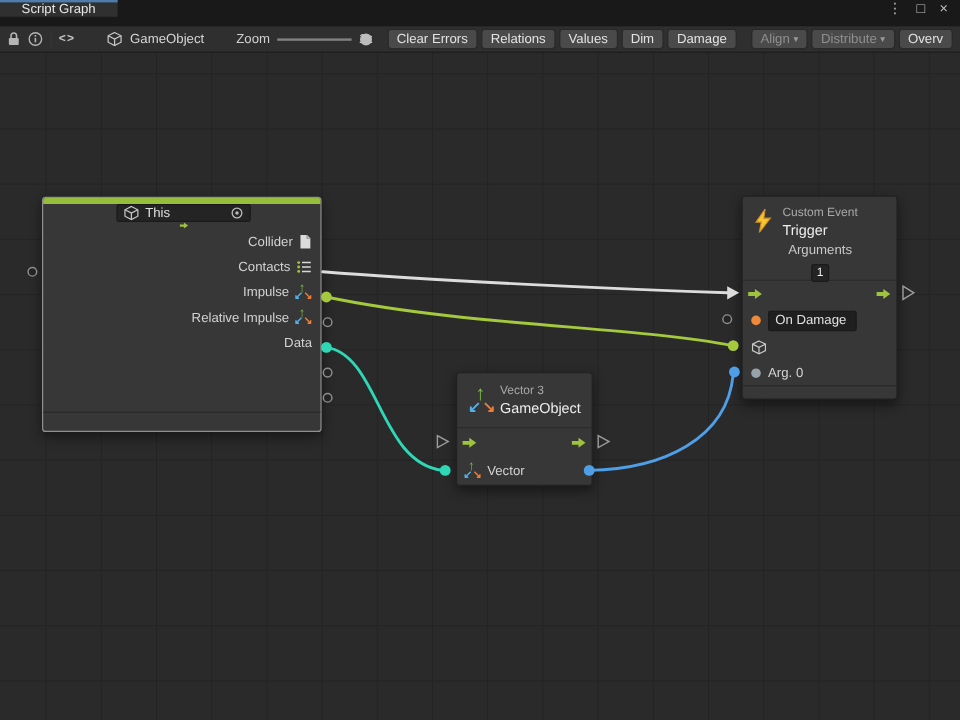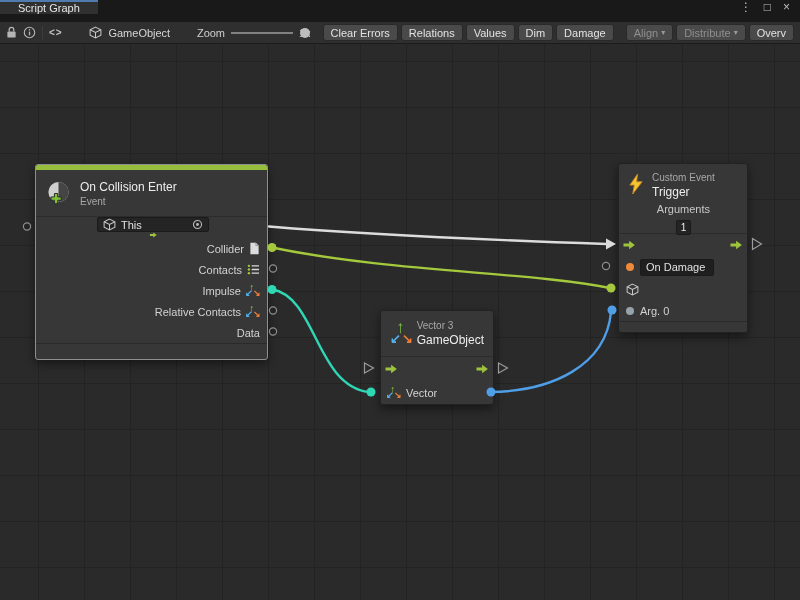--- a/index.html
+++ b/index.html
@@ -197,29 +197,20 @@
           <span class="caret">▾</span>
         </span>
       <span class="tb-btn">Overv</span>
     </div>
   </div>
 
   <div class="canvas">
 
     <div class="node selected" style="left:35px; top:120px; width:233px; height:196px;">
       <div class="accent"></div>
-      <div class="nhead">
-        <svg class="icon-collision">
-            <use href="#i-collision"></use>
-          </svg>
-        <div>
-          <div class="ntitle">On Collision Enter</div>
-          <div class="nsub">Event</div>
-        </div>
-      </div>
       <div class="nrow row-split">
         <span class="field this-field">
           <svg class="ic">
               <use href="#i-cube"></use>
             </svg>
           <span class="fval">This</span>
           <svg class="ic target">
               <use href="#i-target"></use>
             </svg>
         </span>
@@ -241,21 +232,21 @@
       </div>
       <div class="nrow pr">
         <span class="plabel">Impulse</span>
         <span class="vec3">
             <i class="u">↑</i>
             <i class="dl">↙</i>
             <i class="dr">↘</i>
           </span>
       </div>
       <div class="nrow pr">
-        <span class="plabel">Relative Contacts</span>
+        <span class="plabel">Relative Impulse</span>
         <span class="vec3">
             <i class="u">↑</i>
             <i class="dl">↙</i>
             <i class="dr">↘</i>
           </span>
       </div>
       <div class="nrow pr">
         <span class="plabel">Data</span>
       </div>
       <div class="nfoot f17"></div>

